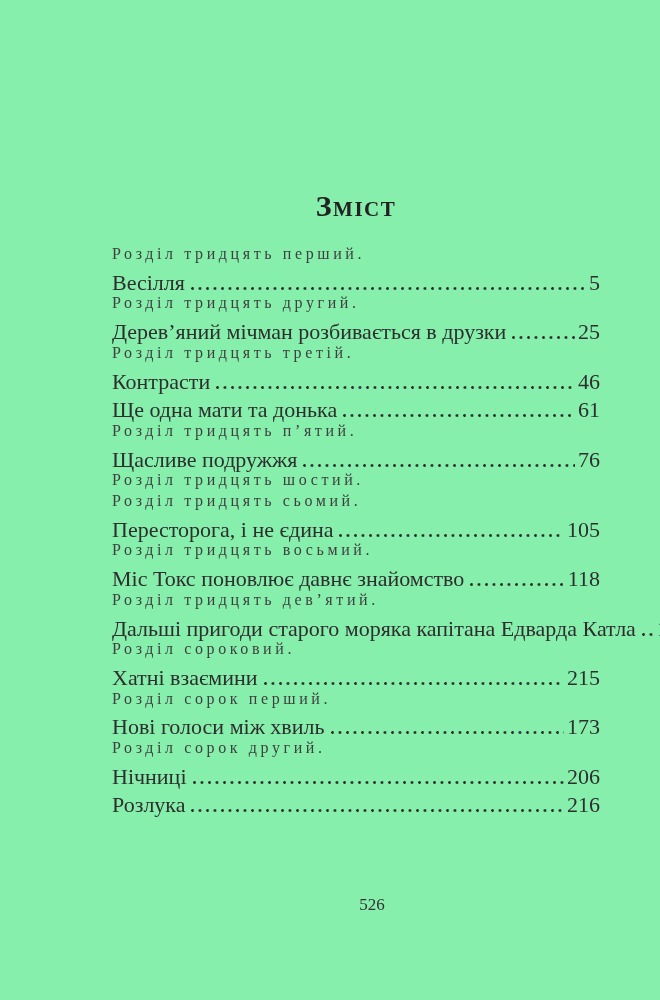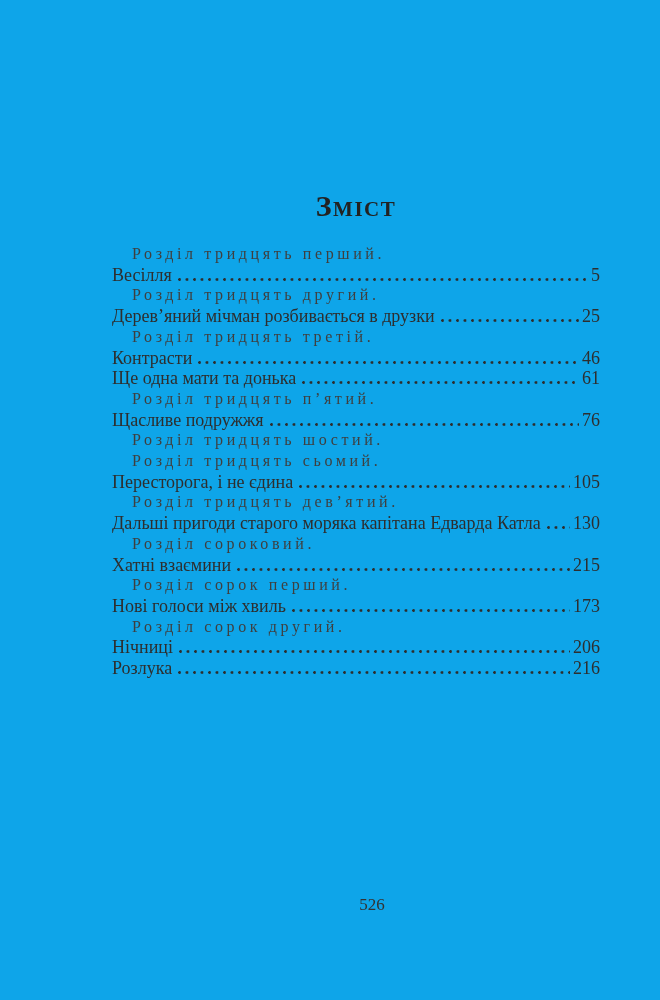--- a/index.html
+++ b/index.html
@@ -4,21 +4,21 @@
 <style>
   html, body {
     margin: 0;
     padding: 0;
     background: #ffffff;
   }
   .page {
     position: relative;
     width: 660px;
     height: 1000px;
-    background: #0ea5e9;
+    background: #86efac;
     overflow: hidden;
     font-family: "Liberation Serif", "DejaVu Serif", serif;
     color: #2e2e2e;
   }
   .content {
     position: absolute;
     left: 112px;
     top: 190px;
     width: 488px;
   }
@@ -37,28 +37,28 @@
   }
   .entry {
     margin: 0;
   }
   .chapter {
     font-size: 16px;
     line-height: 20.7px;
     letter-spacing: 3.6px;
     color: #3f3f3f;
     white-space: nowrap;
-    margin-left: 20px;
   }
   .line {
     display: flex;
     align-items: baseline;
-    font-size: 18px;
+    font-size: 22px;
     line-height: 20.7px;
     color: #2e2e2e;
+    margin-top: 8px;
   }
   .line .t {
     white-space: nowrap;
   }
   .dots {
     flex: 1 1 auto;
     min-width: 12px;
     height: 3px;
     margin: 0 3px 0 6px;
     background-image: radial-gradient(circle at 1.5px 1.5px, #2d2d2d 1.15px, rgba(0,0,0,0) 1.6px);
@@ -138,20 +138,28 @@
 
   <div class="entry">
     <div class="chapter">Розділ тридцять сьомий.</div>
     <div class="line">
       <span class="t">Пересторога, і не єдина</span>
       <span class="dots"></span>
       <span class="pageno">105</span>
     </div>
   </div>
 
+  <div class="entry">
+    <div class="chapter">Розділ тридцять восьмий.</div>
+    <div class="line">
+      <span class="t">Міс Токс поновлює давнє знайомство</span>
+      <span class="dots"></span>
+      <span class="pageno">118</span>
+    </div>
+  </div>
 
   <div class="entry">
     <div class="chapter">Розділ тридцять дев’ятий.</div>
     <div class="line">
       <span class="t">Дальші пригоди старого моряка капітана Едварда Катла</span>
       <span class="dots"></span>
       <span class="pageno">130</span>
     </div>
   </div>
 

